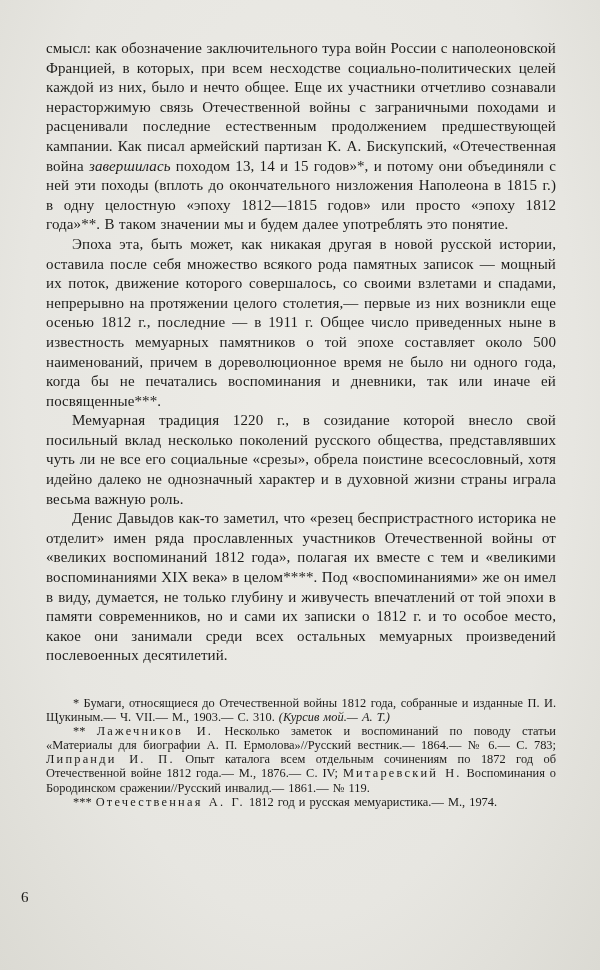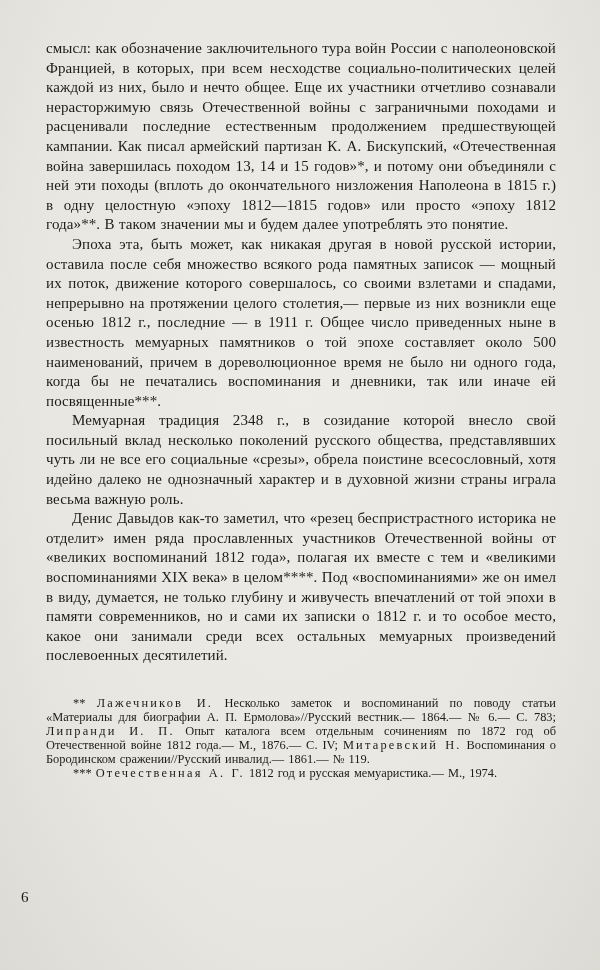--- a/index.html
+++ b/index.html
@@ -29,38 +29,39 @@
   .body-par.no-indent { text-indent: 0; }
   .footnotes { margin-top: 30px; }
   .footnote-par {
     margin: 0;
     font-size: 12.4px;
     line-height: 14.1px;
     text-align: justify;
     text-indent: 27px;
     word-spacing: 1px;
   }
-  .seg-italic { }
+  .seg-italic { font-style: italic; }
   .seg-spaced { letter-spacing: 2.2px; }
   .page-number {
     position: absolute;
     left: 21px;
     top: 889px;
     font-size: 15px;
     color: #1d1c1a;
   }
 </style>
 </head>
 <body>
 
 <div class="page">
   <div class="body-text">
       <p class="body-par no-indent"><span>смысл: как обозначение заключительного тура войн России с наполеоновской Францией, в которых, при всем несходстве социально-политических целей каждой из них, было и нечто общее. Еще их участники отчетливо сознавали нерасторжимую связь Отечественной войны с заграничными походами и расценивали последние естественным продолжением предшествующей кампании. Как писал армейский партизан К. А. Бискупский, «Отечественная война </span><span class="seg-italic">завершилась</span><span> походом 13, 14 и 15 годов»*, и потому они объединяли с ней эти походы (вплоть до окончательного низложения Наполеона в 1815 г.) в одну целостную «эпоху 1812—1815 годов» или просто «эпоху 1812 года»**. В таком значении мы и будем далее употреблять это понятие.</span></p>
       <p class="body-par"><span>Эпоха эта, быть может, как никакая другая в новой русской истории, оставила после себя множество всякого рода памятных записок — мощный их поток, движение которого совершалось, со своими взлетами и спадами, непрерывно на протяжении целого столетия,— первые из них возникли еще осенью 1812 г., последние — в 1911 г. Общее число приведенных ныне в известность мемуарных памятников о той эпохе составляет около 500 наименований, причем в дореволюционное время не было ни одного года, когда бы не печатались воспоминания и дневники, так или иначе ей посвященные***.</span></p>
-      <p class="body-par"><span>Мемуарная традиция 2348 г., в созидание которой внесло свой посильный вклад несколько поколений русского общества, представлявших чуть ли не все его социальные «срезы», обрела поистине всесословный, хотя идейно далеко не однозначный характер и в духовной жизни страны играла весьма важную роль.</span></p>
+      <p class="body-par"><span>Мемуарная традиция 1220 г., в созидание которой внесло свой посильный вклад несколько поколений русского общества, представлявших чуть ли не все его социальные «срезы», обрела поистине всесословный, хотя идейно далеко не однозначный характер и в духовной жизни страны играла весьма важную роль.</span></p>
       <p class="body-par"><span>Денис Давыдов как-то заметил, что «резец беспристрастного историка не отделит» имен ряда прославленных участников Отечественной войны от «великих воспоминаний 1812 года», полагая их вместе с тем и «великими воспоминаниями XIX века» в целом****. Под «воспоминаниями» же он имел в виду, думается, не только глубину и живучесть впечатлений от той эпохи в памяти современников, но и сами их записки о 1812 г. и то особое место, какое они занимали среди всех остальных мемуарных произведений послевоенных десятилетий.</span></p>
     </div>
   <div class="footnotes">
+      <p class="footnote-par"><span>* Бумаги, относящиеся до Отечественной войны 1812 года, собранные и изданные П. И. Щукиным.— Ч. VII.— М., 1903.— С. 310. </span><span class="seg-italic">(Курсив мой.— А. Т.)</span></p>
       <p class="footnote-par"><span>** </span><span class="seg-spaced">Лажечников И.</span><span> Несколько заметок и воспоминаний по поводу статьи «Материалы для биографии А. П. Ермолова»//Русский вестник.— 1864.— № 6.— С. 783; </span><span class="seg-spaced">Липранди И. П.</span><span> Опыт каталога всем отдельным сочинениям по 1872 год об Отечественной войне 1812 года.— М., 1876.— С. IV; </span><span class="seg-spaced">Митаревский Н.</span><span> Воспоминания о Бородинском сражении//Русский инвалид.— 1861.— № 119.</span></p>
       <p class="footnote-par"><span>*** </span><span class="seg-spaced">Отечественная А. Г.</span><span> 1812 год и русская мемуаристика.— М., 1974.</span></p>
     </div>
   <div class="page-number">6</div>
 </div>
 
 </body></html>

